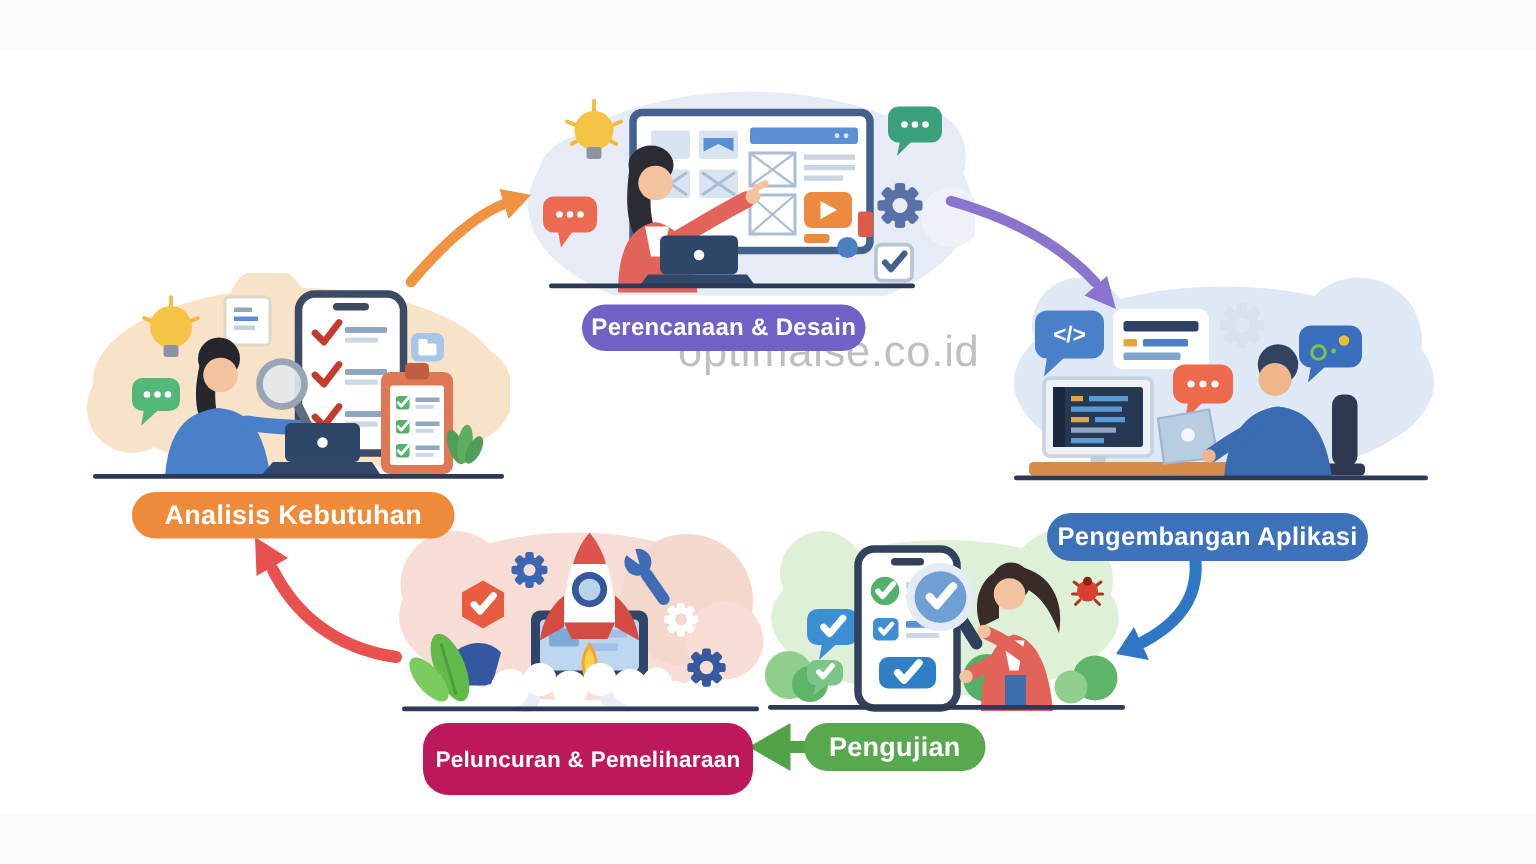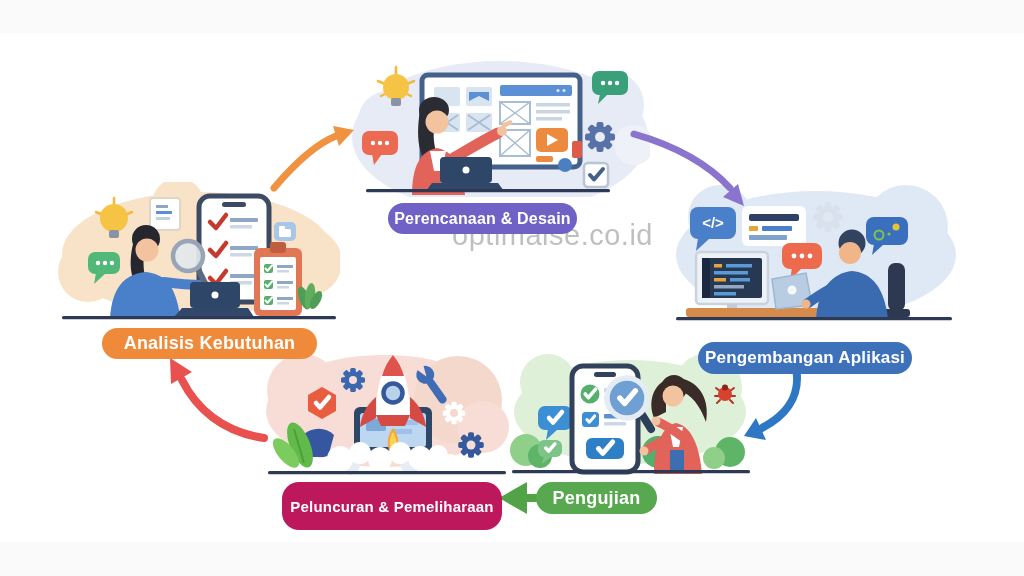--- a/index.html
+++ b/index.html
@@ -7,21 +7,21 @@
           font-family:"Liberation Sans",sans-serif;}
   .letterbox{position:absolute;left:0;width:1024px;background:#fafafa;}
   .letterbox.top{top:0;height:33px;}
   .letterbox.bottom{top:542px;height:34px;}
   .scene{position:absolute;}
   .pill{position:absolute;display:flex;align-items:center;justify-content:center;
         color:#fff;font-weight:bold;border-radius:17px;white-space:nowrap;z-index:6;
         letter-spacing:.2px;}
   .pill-perencanaan{left:388px;top:203px;width:189px;height:31px;background:#6f61c5;font-size:16px;}
   .pill-pengembangan{left:698px;top:330px;width:214px;height:32px;background:#3d72ba;font-size:17px;margin-top:12px;}
-  .pill-analisis{left:102px;top:328px;width:215px;height:31px;background:#ef8a3a;font-size:18px;}
+  .pill-analisis{left:88px;top:328px;width:215px;height:31px;background:#ef8a3a;font-size:18px;}
   .pill-peluncuran{left:282px;top:482px;width:220px;height:48px;background:#be185d;font-size:15px;}
   .pill-pengujian{left:536px;top:482px;width:121px;height:32px;background:#58a84f;font-size:18px;}
   .watermark{position:absolute;left:347px;top:219px;width:306px;text-align:right;
              font-size:29px;color:#b5b5b5;opacity:.85;z-index:5;letter-spacing:.5px;}
   .arrow{position:absolute;z-index:4;}
 </style>
 </head>
 <body>
 
 <div class="canvas">

